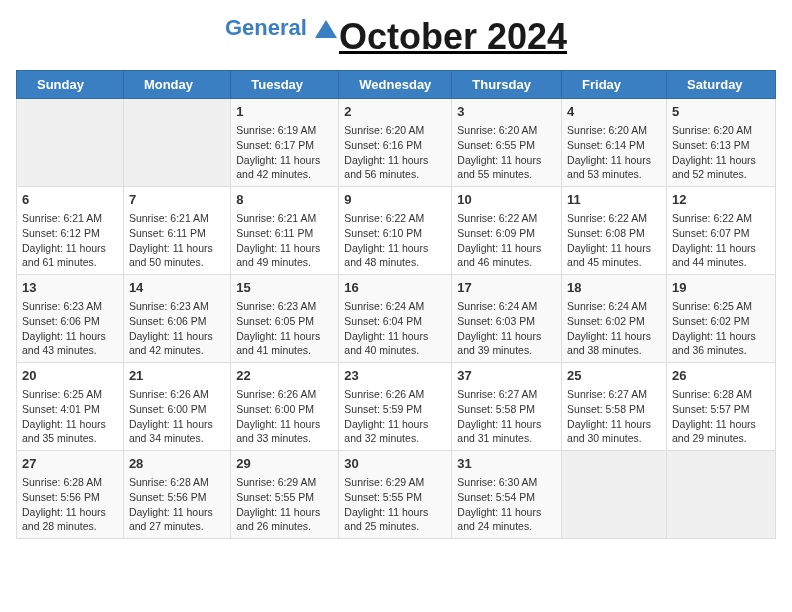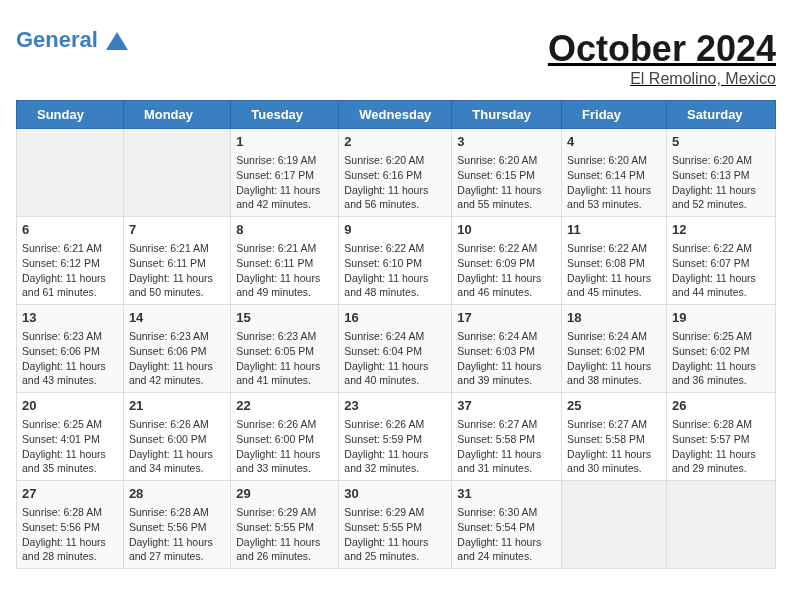--- a/index.html
+++ b/index.html
@@ -5,24 +5,23 @@
     * { box-sizing: border-box; margin: 0; padding: 0; }
     body {
       font-family: Arial, sans-serif;
       background: #fff;
       width: 792px;
       min-height: 612px;
       padding: 16px;
     }
     .header {
       display: flex;
-      justify-content: space-between;
+      justify-content: center;
       align-items: flex-start;
       margin-bottom: 12px;
-      margin-top: 12px;
     }
     .logo {
       display: flex;
       align-items: center;
     }
     .title-block {
       text-align: right;
       text-decoration: underline;
     }
     .month-title {
@@ -85,21 +84,20 @@
           <span style="color:#3a7fc1;">General</span>
           <svg width="22" height="18" viewBox="0 0 22 18" style="vertical-align:middle;margin:0 2px;">
             <polygon points="0,18 11,0 22,18" fill="#3a7fc1"></polygon>
           </svg>
         </div>
       </div>
     </div>
   </div>
   <div class="title-block">
     <div class="month-title">October 2024</div>
-    <div class="location">El Remolino, Mexico</div>
   </div>
 </div>
 
 <table>
   <thead>
     <tr>
     <th>Sunday</th>
         <th>Monday</th>
         <th>Tuesday</th>
         <th>Wednesday</th>
@@ -120,21 +118,21 @@
         </td>
         <td>
           <span class="day-number">2</span>
           <div>Sunrise: 6:20 AM</div>
           <div>Sunset: 6:16 PM</div>
           <div>Daylight: 11 hours and 56 minutes.</div>
         </td>
         <td>
           <span class="day-number">3</span>
           <div>Sunrise: 6:20 AM</div>
-          <div>Sunset: 6:15 PM</div>
+          <div>Sunset: 6:55 PM</div>
           <div>Daylight: 11 hours and 55 minutes.</div>
         </td>
         <td>
           <span class="day-number">4</span>
           <div>Sunrise: 6:20 AM</div>
           <div>Sunset: 6:14 PM</div>
           <div>Daylight: 11 hours and 53 minutes.</div>
         </td>
         <td>
           <span class="day-number">5</span>

